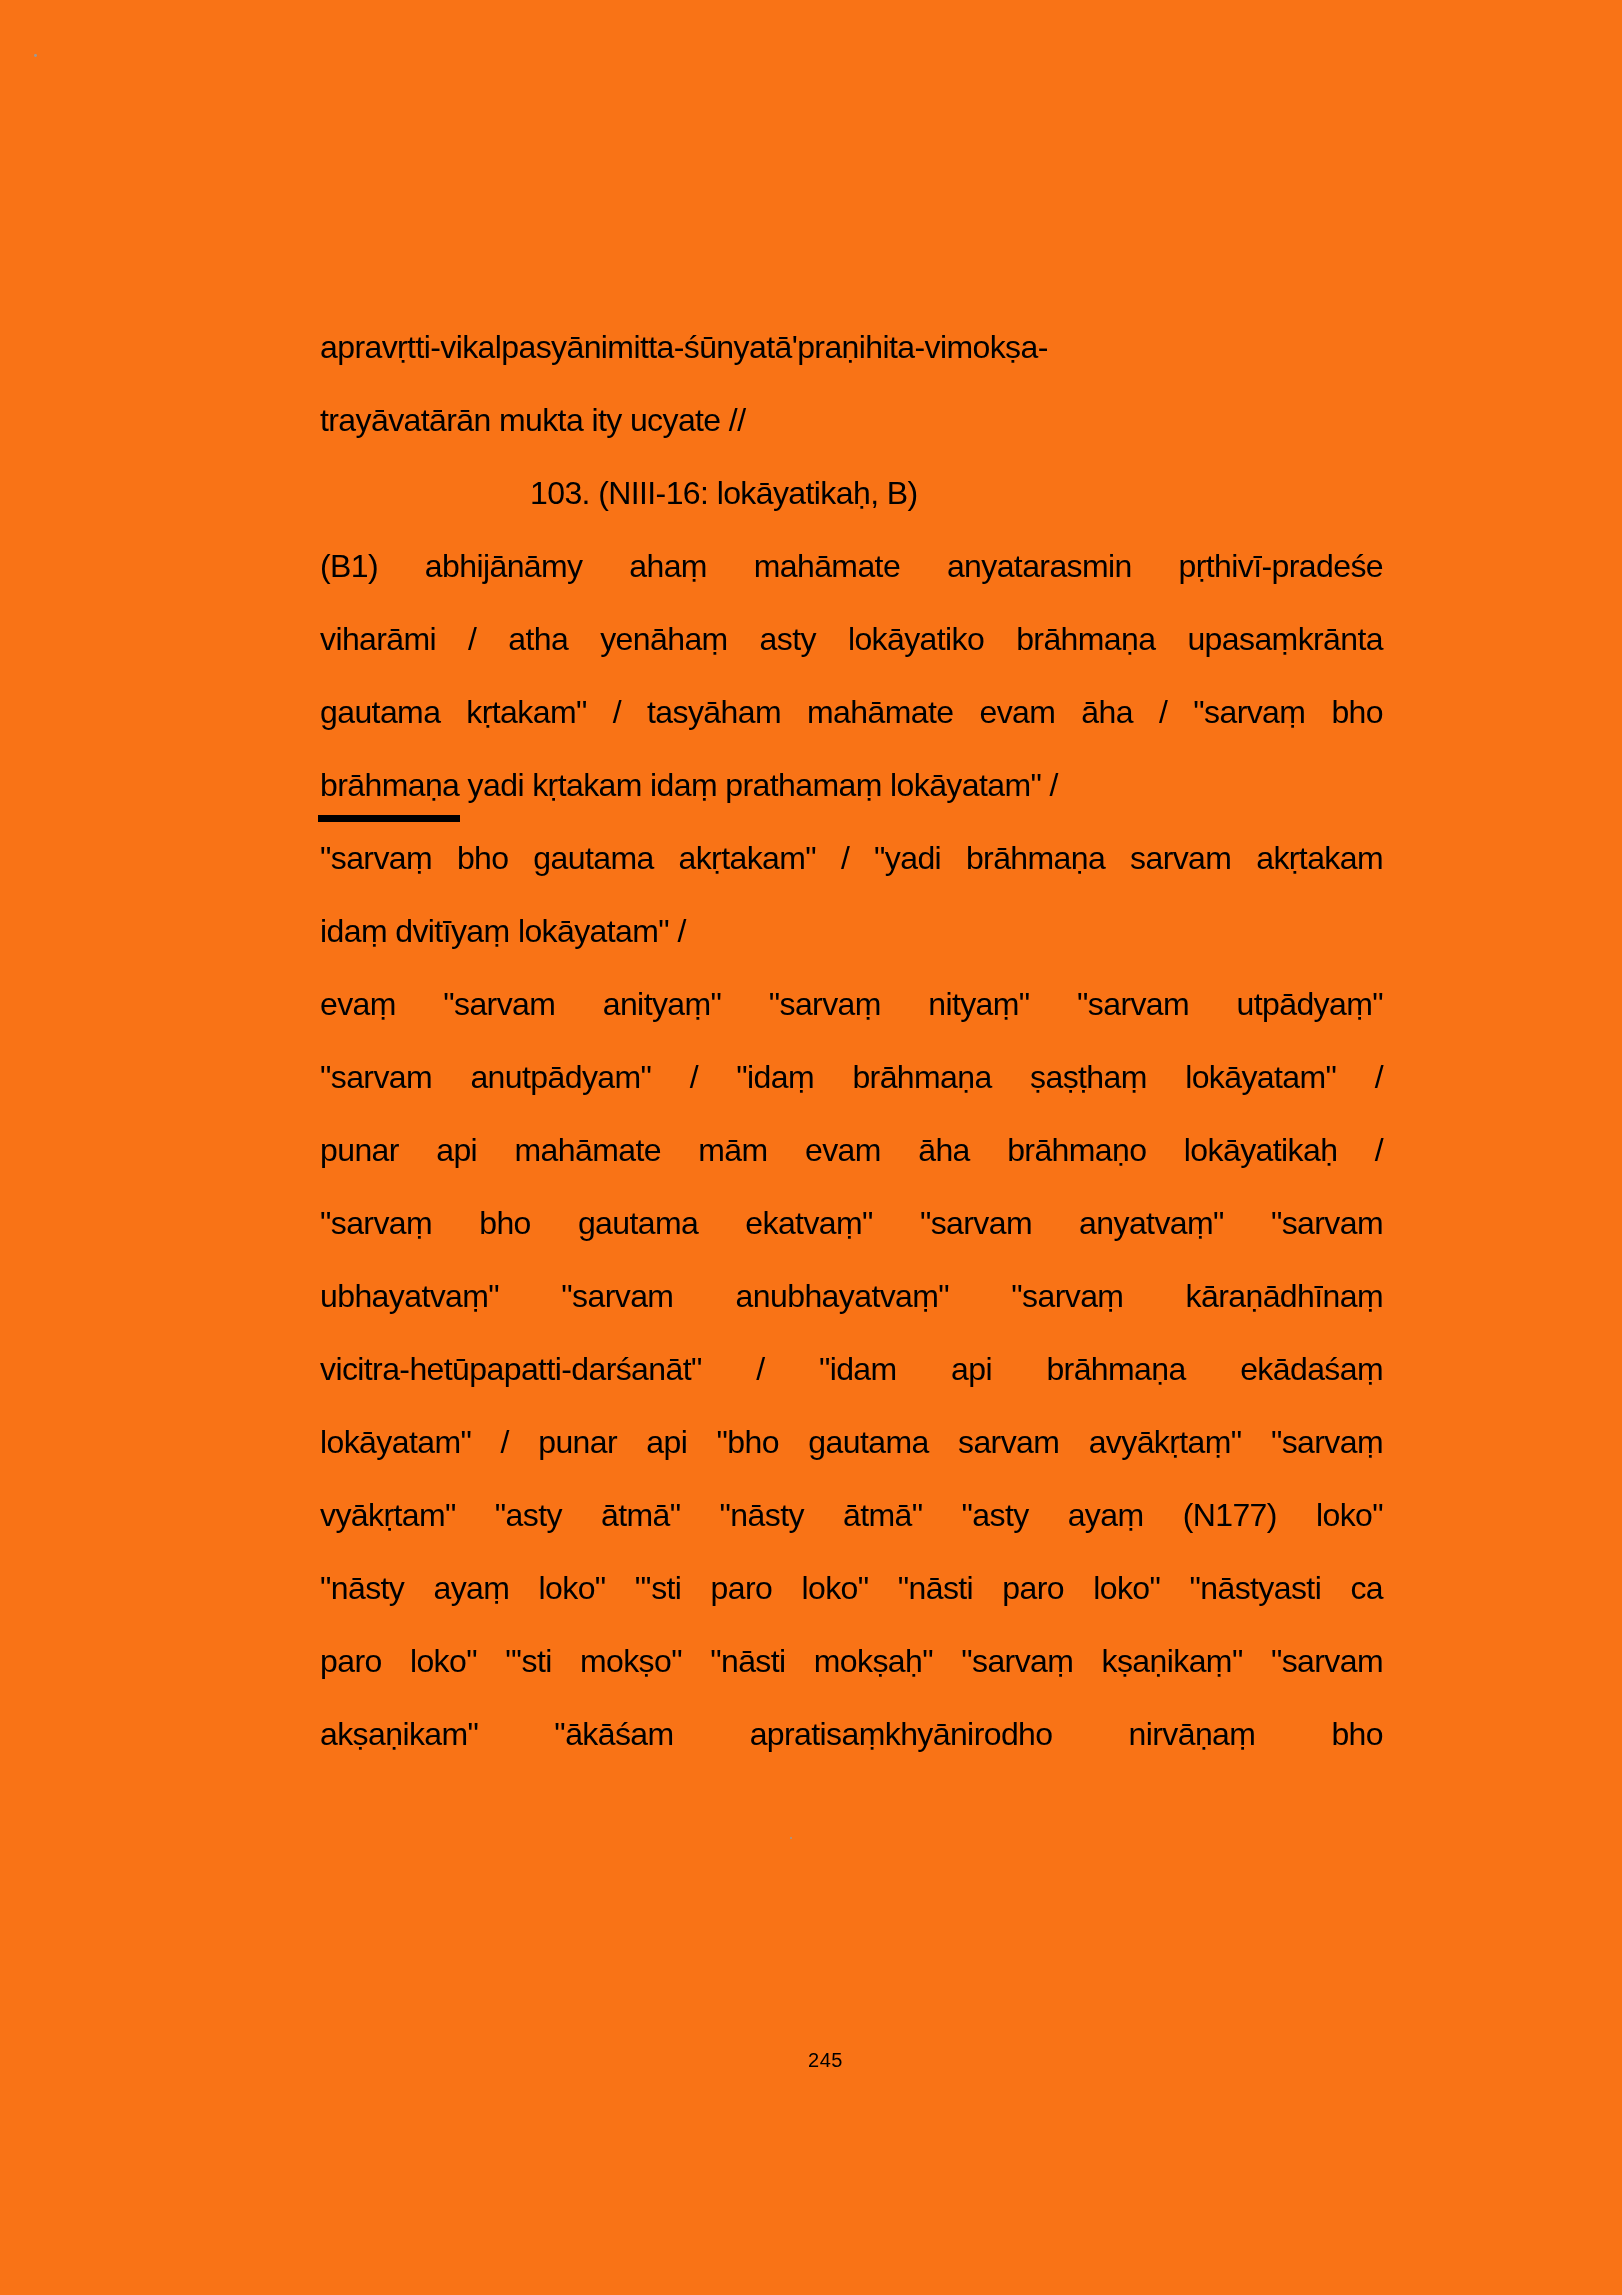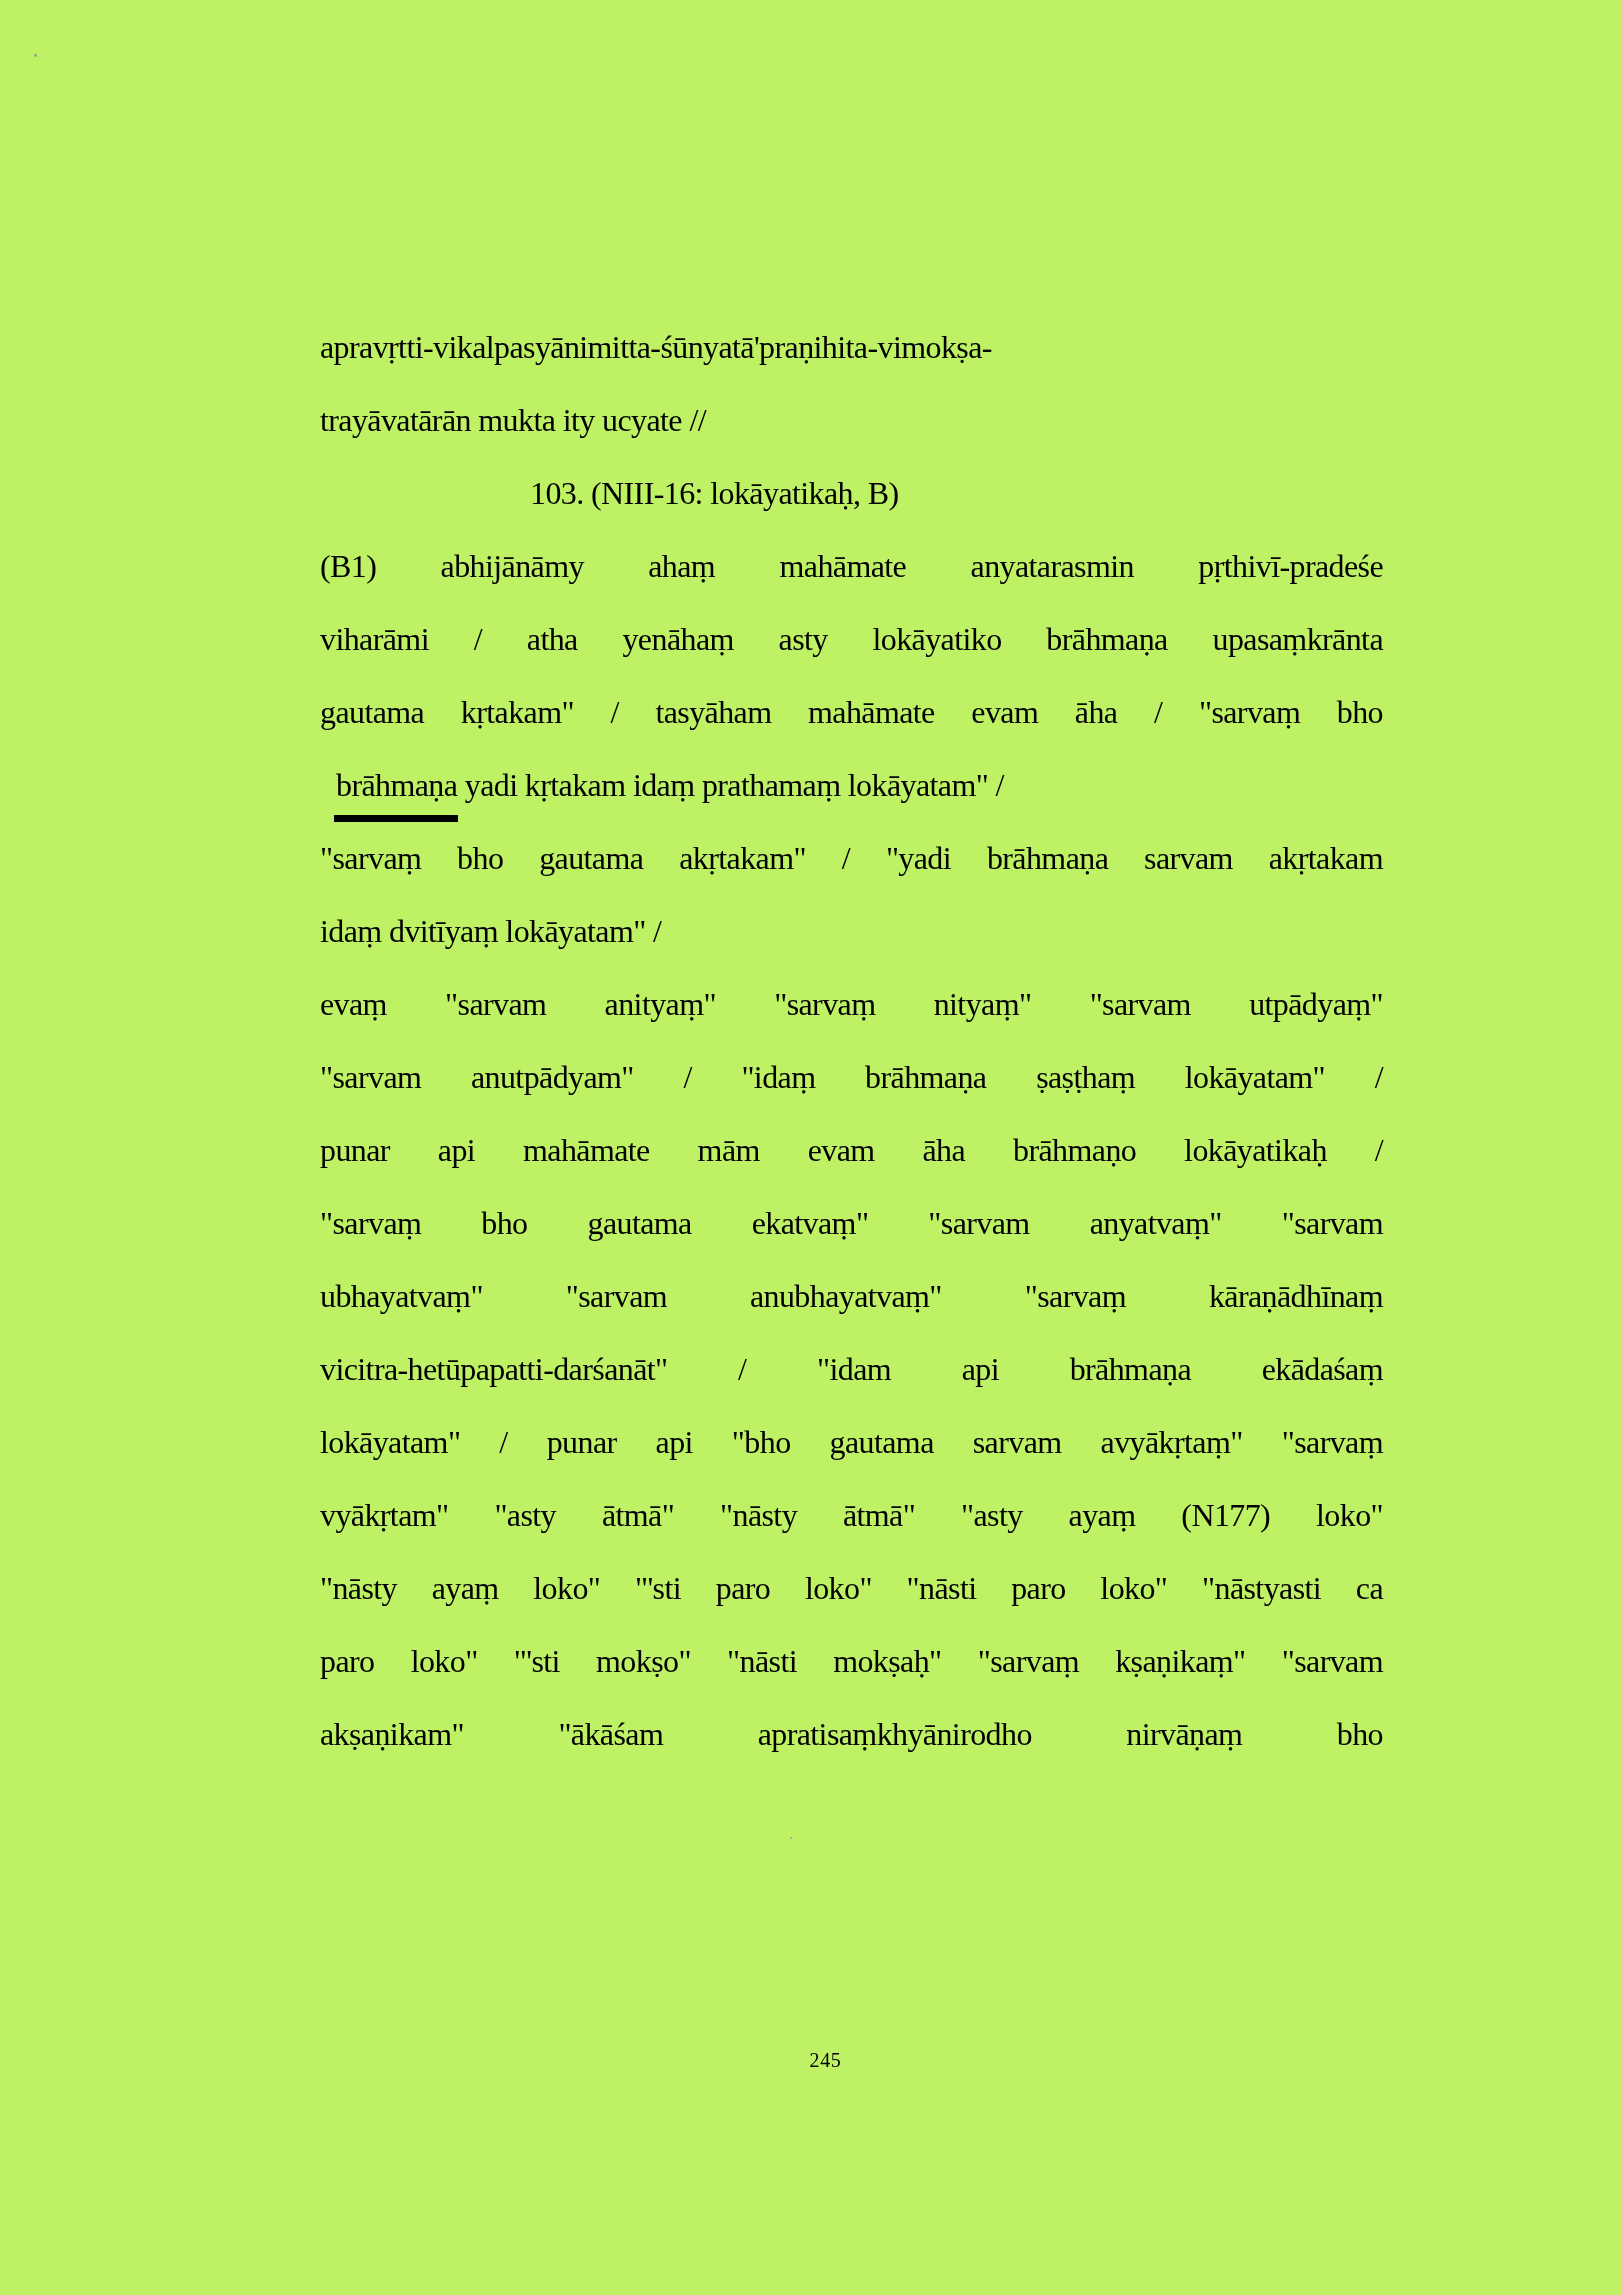--- a/index.html
+++ b/index.html
@@ -4,23 +4,23 @@
 <style>
   html, body {
     margin: 0;
     padding: 0;
     background: #e8e8e8;
   }
   .page {
     position: relative;
     width: 1623px;
     height: 2295px;
-    background: #bef264;
+    background: #f97316;
     color: #000000;
-    font-family: Liberation Serif, serif;
+    font-family: Liberation Sans, sans-serif;
     overflow: hidden;
   }
   .text-block {
     position: absolute;
     left: 320px;
     top: 311px;
     width: 1063px;
     font-size: 32px;
     line-height: 73px;
     letter-spacing: -0.6px;
@@ -36,21 +36,20 @@
     text-align-last: justify;
     text-justify: inter-word;
     white-space: normal;
   }
   .line.indent {
     padding-left: 210px;
   }
   
   .u {
     position: relative;
-    margin-left: 16px;
   }
   .u::after {
     content: "";
     position: absolute;
     left: -2.3px;
     right: -1.1px;
     bottom: -19px;
     height: 7.4px;
     background: #000;
   }

